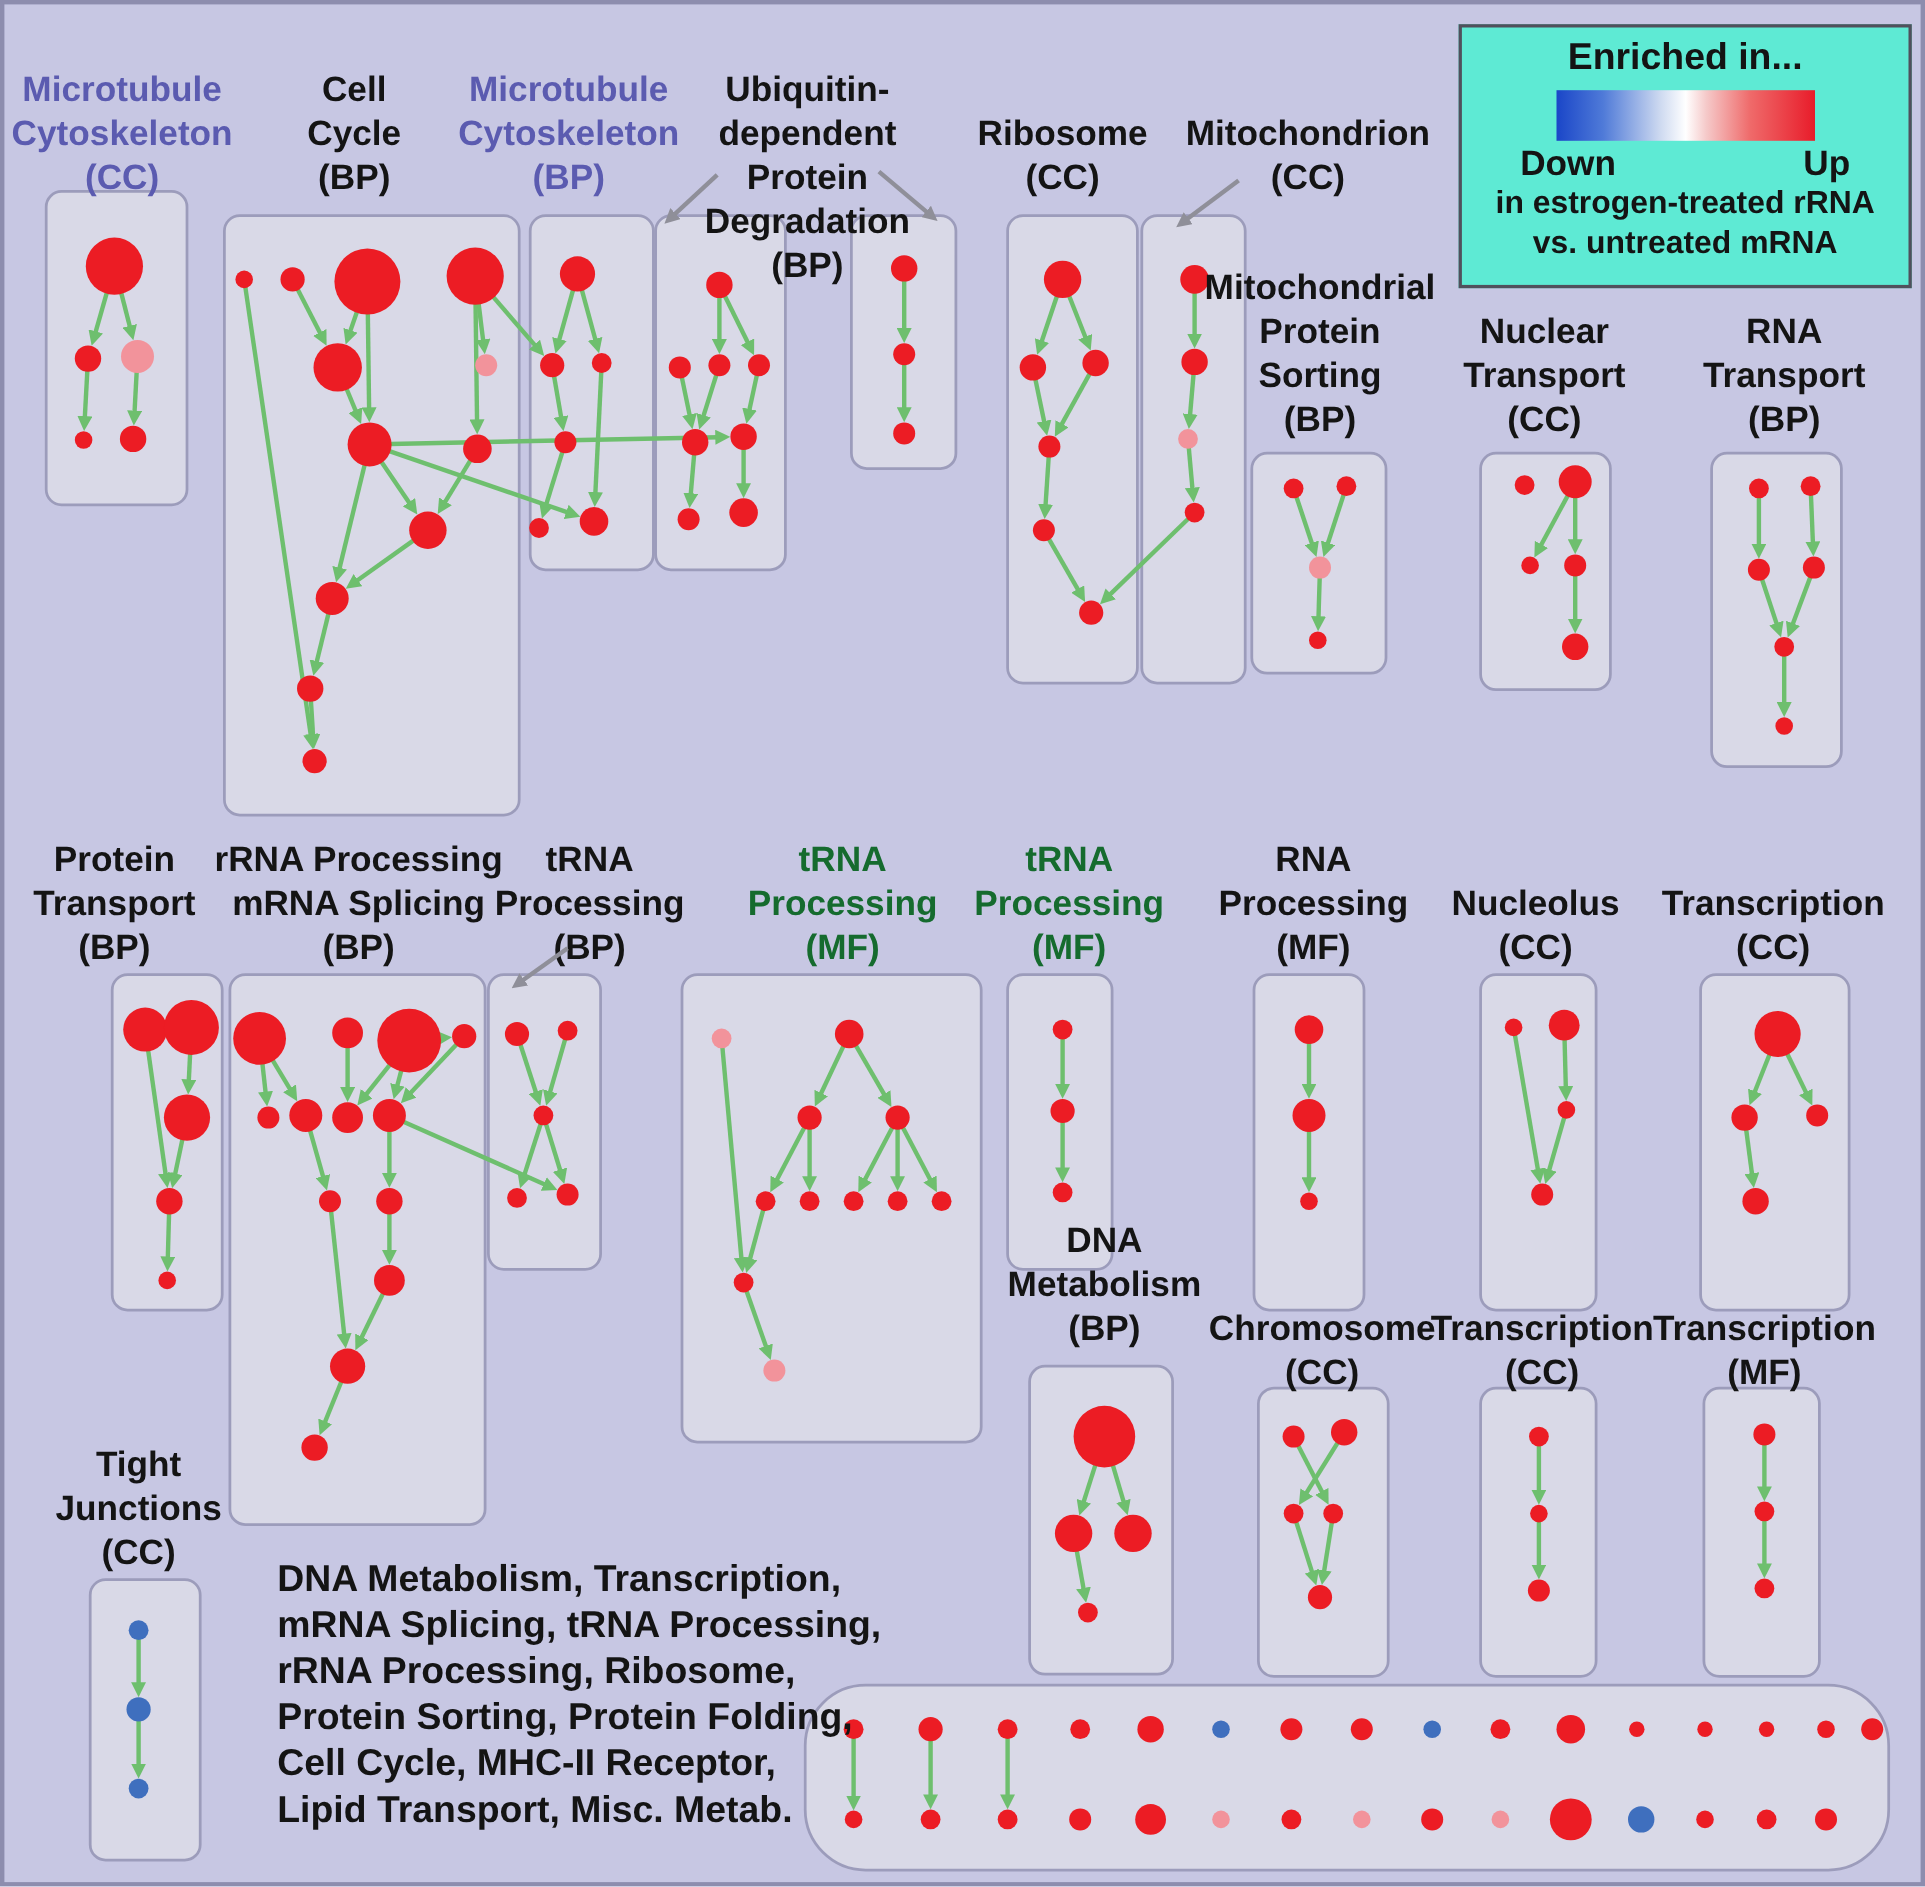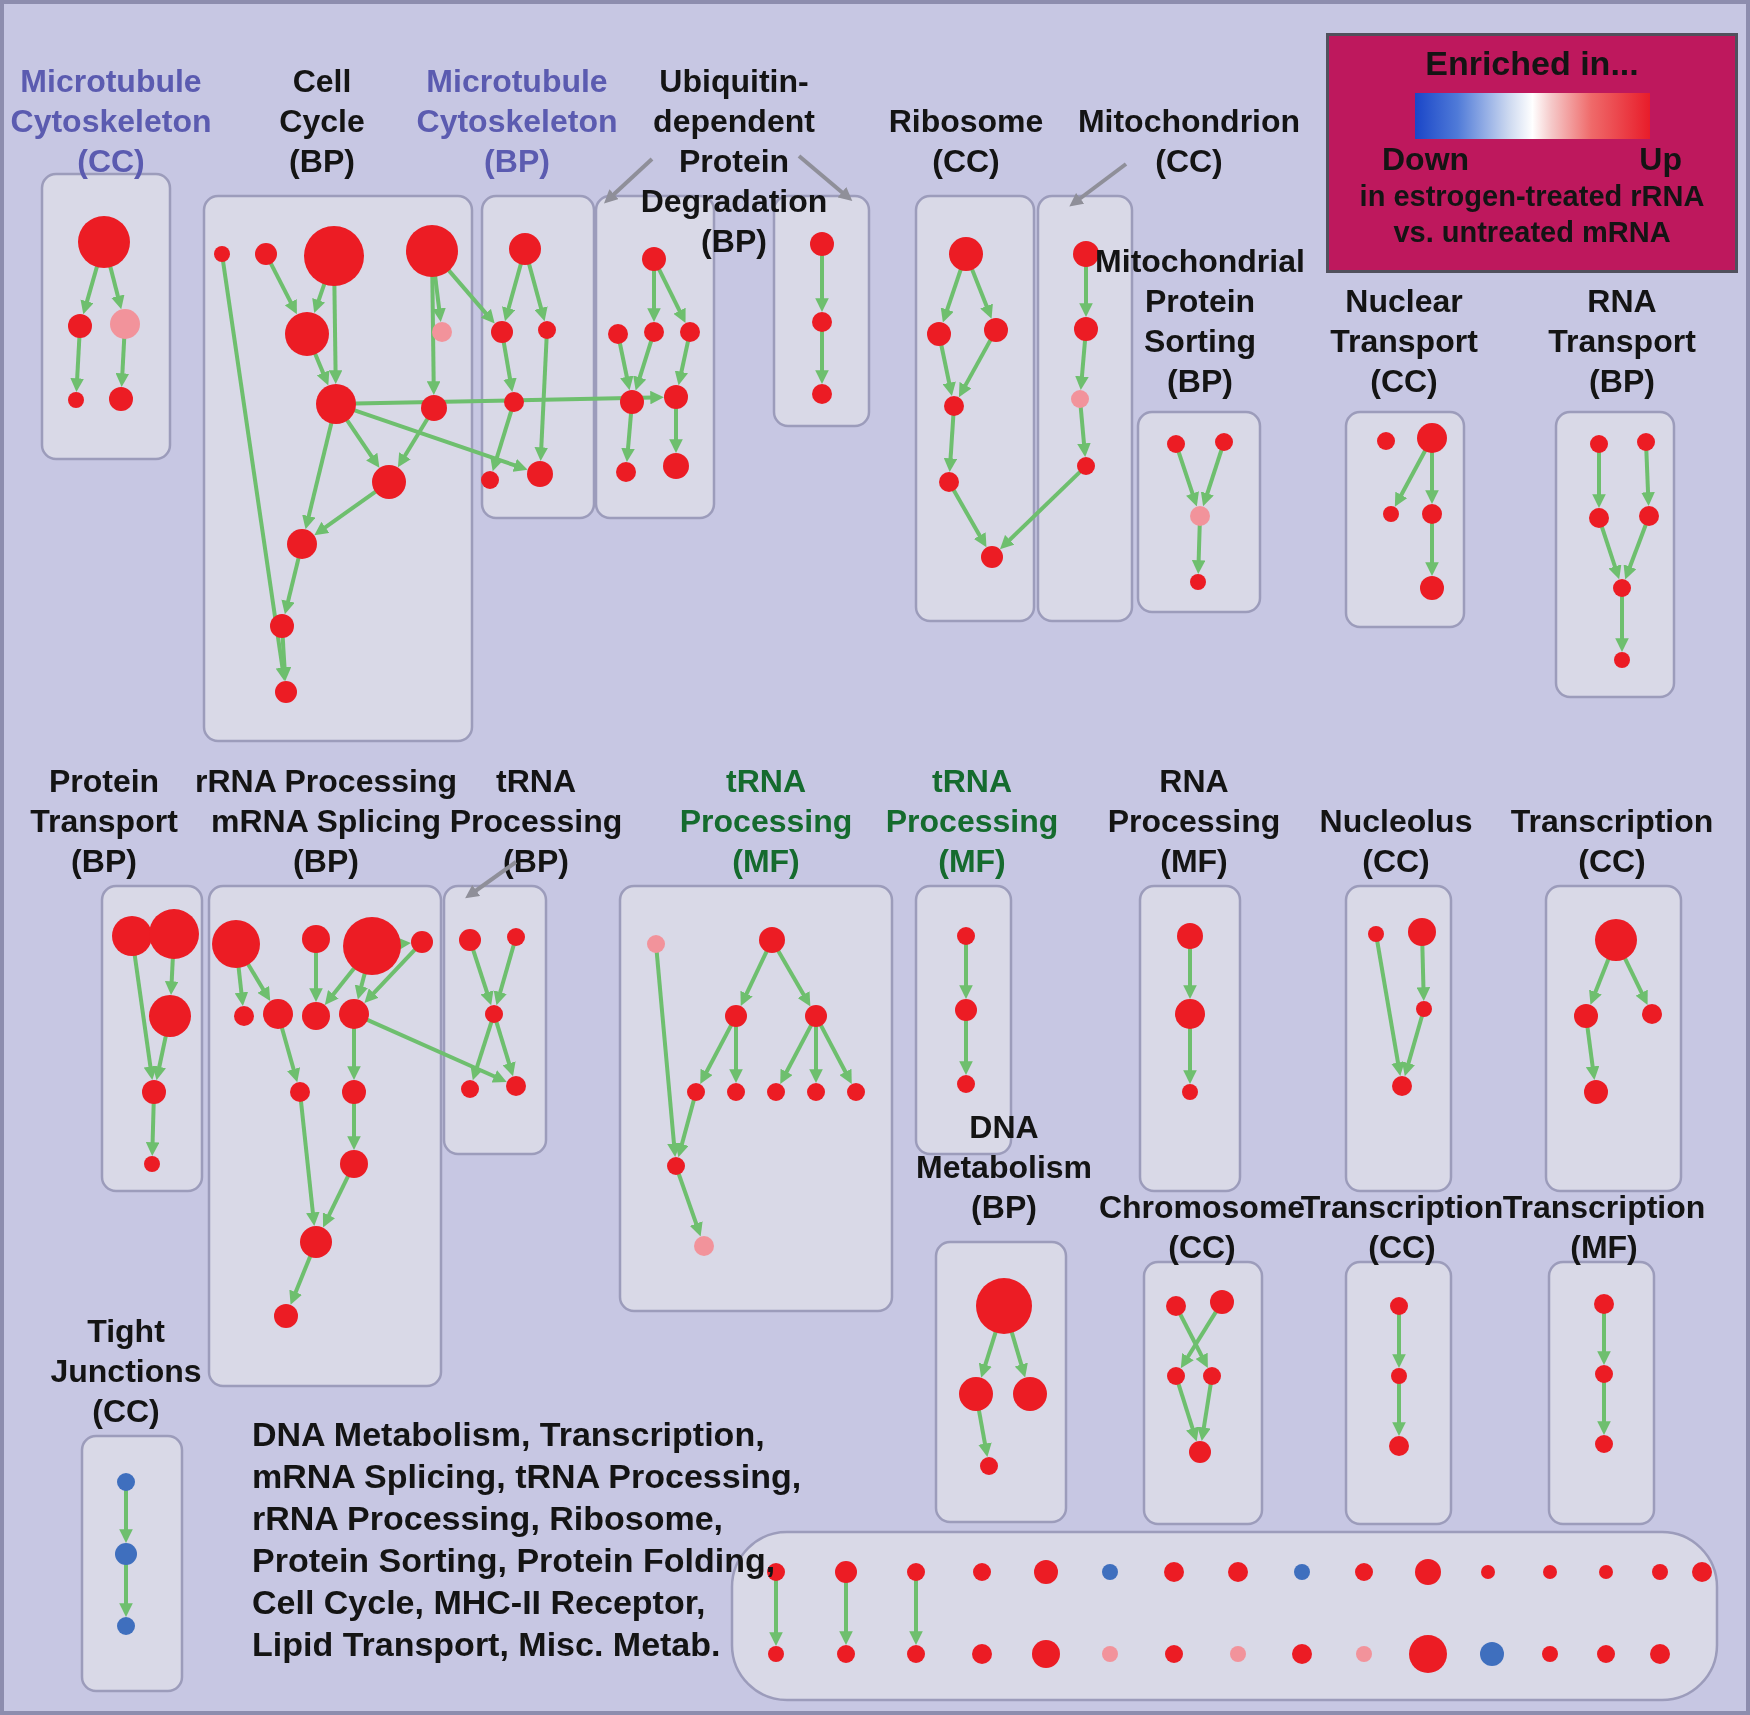--- a/index.html
+++ b/index.html
@@ -373,21 +373,21 @@
       <text x="248" y="1526" font-size="34" fill="#141414">rRNA Processing, Ribosome,</text>
       <text x="248" y="1568" font-size="34" fill="#141414">Protein Sorting, Protein Folding,</text>
       <text x="248" y="1610" font-size="34" fill="#141414">Cell Cycle, MHC-II Receptor,</text>
       <text x="248" y="1652" font-size="34" fill="#141414">Lipid Transport, Misc. Metab.</text>
       <line x1="648" y1="155" x2="608" y2="192" stroke="#8f8f99" stroke-width="4" marker-end="url(#arrow-gray)"></line>
       <line x1="795" y1="152" x2="840" y2="190" stroke="#8f8f99" stroke-width="4" marker-end="url(#arrow-gray)"></line>
       <line x1="1122" y1="160" x2="1074" y2="196" stroke="#8f8f99" stroke-width="4" marker-end="url(#arrow-gray)"></line>
       <line x1="512" y1="858" x2="470" y2="888" stroke="#8f8f99" stroke-width="4" marker-end="url(#arrow-gray)"></line>
     </svg>
 
-  <div id="legend" style="background: #be185d; border-color: rgb(80, 80, 92); margin-top: 11px;">
+  <div id="legend" style="background: #5eead4; border-color: rgb(80, 80, 92);">
     <div class="legend-title">Enriched in...</div>
     <div class="legend-bar"></div>
     <div class="legend-updown">
       <span>Down</span>
       <span>Up</span>
     </div>
     <div class="legend-line">in estrogen-treated rRNA</div>
     <div class="legend-line">vs. untreated mRNA</div>
   </div>
 </div>

